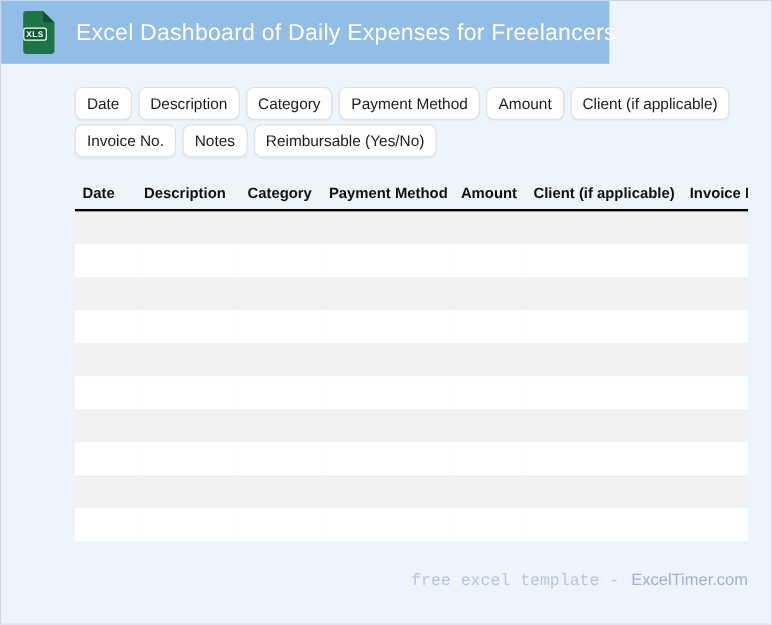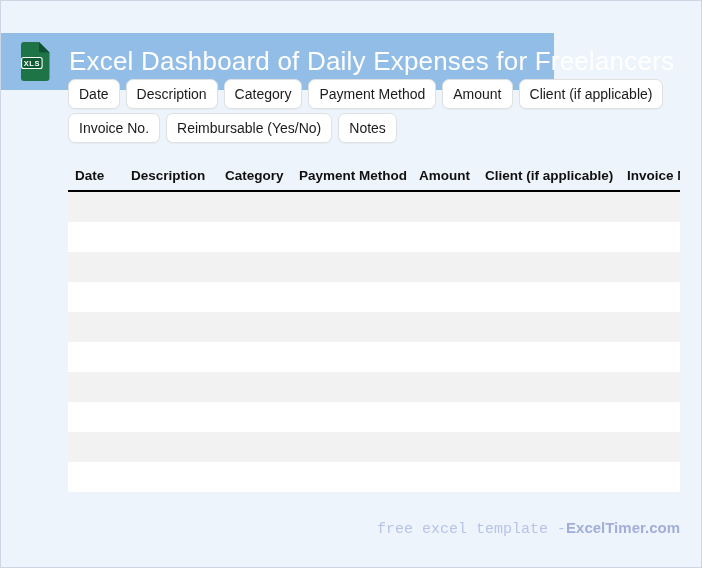--- a/index.html
+++ b/index.html
@@ -3,27 +3,27 @@
 <meta charset="utf-8">
 <style>
   html,body{margin:0;padding:0;background:#fff;font-family:"Liberation Sans",sans-serif;}
   .card{
     position:relative;width:700px;height:566px;
     border:1px solid #ccd7e3;background:#eef4fb;overflow:hidden;
   }
   
   .band{
     position:absolute;left:0;top:0;width:553px;height:57px;
-    background:#92bde6;display:flex;align-items:center;margin-top:32px;
+    background:#92bde6;display:flex;align-items:center;
   }
   .band .file-icon{position:absolute;left:20px;top:9px;}
   .band .title{
     position:absolute;left:68px;top:0;height:57px;
     display:flex;align-items:center;
-    color:#ffffff;font-size:26px;letter-spacing:.2px;white-space:nowrap;
+    color:#ffffff;font-size:21px;letter-spacing:.2px;white-space:nowrap;
   }
   
   .chips{
     position:absolute;left:67px;top:78px;width:614px;
     display:flex;flex-wrap:wrap;column-gap:6px;row-gap:4px;
   }
   .chip{
     height:28px;display:inline-flex;align-items:center;
     padding:0 10px;background:#ffffff;border:1px solid #e0e0e0;border-radius:7px;
     font-size:14px;color:#1b1b1b;white-space:nowrap;cursor:pointer;
@@ -40,21 +40,21 @@
     border-bottom:2px solid #000000;
   }
   td{height:30px;padding:0 7px;font-size:13px;color:#333;}
   tbody tr:nth-child(odd){background:#f2f2f2;}
   tbody tr:nth-child(even){background:#ffffff;}
   
   .footer{
     position:absolute;right:21px;top:518px;font-size:15px;white-space:nowrap;
   }
   .footer .ft-text{color:#b8c3ea;font-family:Liberation Mono, monospace;}
-  .footer .ft-brand{color:#a2aed9;font-weight:bold;margin-left:0;cursor:pointer;}
+  .footer .ft-brand{color:#a2aed9;font-weight:normal;margin-left:11px;cursor:pointer;}
 </style>
 </head>
 <body>
 
 <div class="card">
 
   <div class="band">
     <svg class="file-icon" width="29" height="39" viewBox="0 0 29 39">
       <path d="M3 0 H18 L28.5 10.5 V36 a3 3 0 0 1 -3 3 H3 a3 3 0 0 1 -3 -3 V3 a3 3 0 0 1 3 -3 Z" fill="#1e7446"></path>
       <path d="M18 0 L28.5 10.5 H20 a2 2 0 0 1 -2 -2 Z" fill="#0f5132"></path>
@@ -65,22 +65,22 @@
   </div>
 
   <div class="chips" id="chips">
       <div class="chip">Date</div>
       <div class="chip">Description</div>
       <div class="chip">Category</div>
       <div class="chip">Payment Method</div>
       <div class="chip">Amount</div>
       <div class="chip">Client (if applicable)</div>
       <div class="chip">Invoice No.</div>
+      <div class="chip">Notes</div>
       <div class="chip">Reimbursable (Yes/No)</div>
-      <div class="chip">Notes</div>
     </div>
 
   <div class="table-wrap">
     <table>
       <colgroup id="cols">
           <col style="width: 56px;">
           <col style="width: 94px;">
           <col style="width: 74px;">
           <col style="width: 120px;">
           <col style="width: 66px;">

